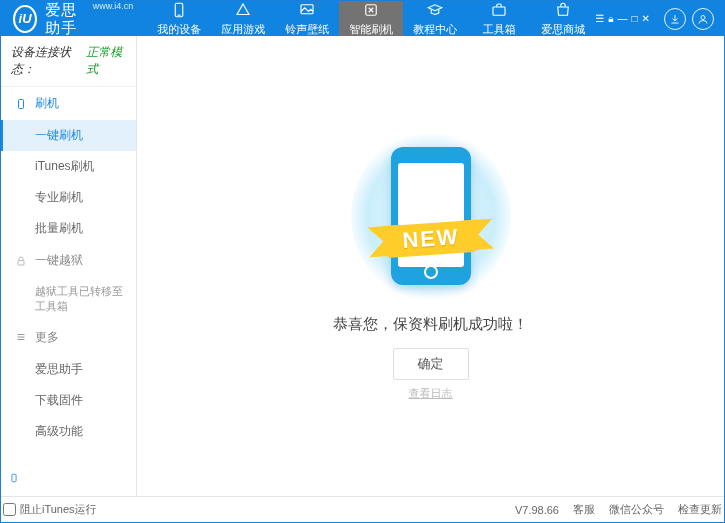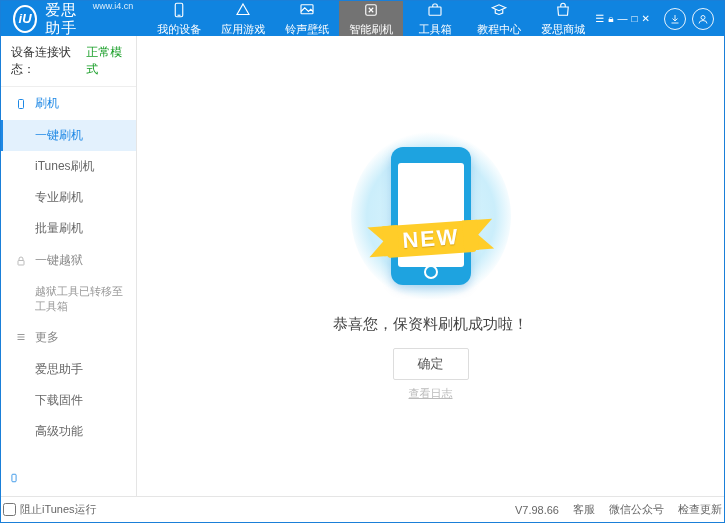--- a/index.html
+++ b/index.html
@@ -15,21 +15,21 @@
 .nav-item { width: 64px; display: flex; flex-direction: column; align-items: center; justify-content: center; gap: 3px; cursor: pointer; font-size: 11px; }
 .nav-item.active { background: #737373; }
 .nav-icon { width: 18px; height: 18px; display: flex; align-items: center; justify-content: center; }
 .nav-icon svg { stroke: #fff; fill: none; stroke-width: 1.5; }
 .tb-right { margin-left: auto; display: flex; align-items: center; gap: 6px; padding-right: 10px; }
 .winbtns { display: flex; gap: 4px; align-items: center; margin-right: 8px; font-size: 10px; }
 .circ { width: 22px; height: 22px; border: 1.5px solid #fff; border-radius: 50%; display: flex; align-items: center; justify-content: center; opacity: 0.9; cursor: pointer; }
 
 .body { flex: 1; display: flex; min-height: 0; }
 .sidebar { width: 136px; border-right: 1px solid #e5e5e5; display: flex; flex-direction: column; font-size: 12px; }
-.status-row { padding: 8px 10px; border-bottom: 1px solid #eee; display: flex; gap: 6px; }
+.status-row { padding: 8px 10px; border-bottom: 1px solid #eee; display: flex; gap: 6px; font-style: italic; }
 .status-val { color: #1a9f29; font-weight: 500; }
 .cat { padding: 8px 10px 8px 14px; display: flex; align-items: center; gap: 8px; color: #888; cursor: pointer; }
 .cat.blue { color: #1e88e5; }
 .cat-icon { width: 12px; height: 12px; }
 .sub { padding: 7px 10px 7px 34px; color: #666; cursor: pointer; }
 .sub.active { background: #e3f1fd; color: #1e88e5; border-left: 2px solid #1e88e5; padding-left: 32px; }
 .sub.multi { line-height: 1.35; color: #999; font-size: 11px; }
 .opts { border: 2px solid #d33; margin: 6px 6px 4px 6px; padding: 5px 4px; display: flex; gap: 10px; align-items: center; }
 .opts label { display: flex; align-items: center; gap: 3px; color: #666; font-size: 11px; cursor: pointer; }
 .opts input { accent-color: #1e88e5; }
@@ -99,34 +99,34 @@
             <svg viewBox="0 0 24 24">
               <rect x="5" y="5" width="14" height="14" rx="2"></rect>
               <path d="M9 9 L15 15 M15 9 L9 15" stroke="#fff"></path>
             </svg>
           </span>
         <span>智能刷机</span>
       </div>
       <div class="nav-item">
         <span class="nav-icon">
             <svg viewBox="0 0 24 24">
+              <path d="M3 9 L12 5 L21 9 L12 13 Z"></path>
+              <path d="M7 11 V16 L12 18 L17 16 V11"></path>
+            </svg>
+          </span>
+        <span>教程中心</span>
+      </div>
+      <div class="nav-item">
+        <span class="nav-icon">
+            <svg viewBox="0 0 24 24">
               <rect x="4" y="8" width="16" height="11" rx="1"></rect>
               <path d="M9 8 V6 a2 2 0 0 1 2 -2 h2 a2 2 0 0 1 2 2 V8"></path>
             </svg>
           </span>
         <span>工具箱</span>
-      </div>
-      <div class="nav-item">
-        <span class="nav-icon">
-            <svg viewBox="0 0 24 24">
-              <path d="M3 9 L12 5 L21 9 L12 13 Z"></path>
-              <path d="M7 11 V16 L12 18 L17 16 V11"></path>
-            </svg>
-          </span>
-        <span>教程中心</span>
       </div>
       <div class="nav-item">
         <span class="nav-icon">
             <svg viewBox="0 0 24 24">
               <path d="M5 8 h14 l-1 11 H6 Z"></path>
               <path d="M9 8 V6 a3 3 0 0 1 6 0 V8"></path>
             </svg>
           </span>
         <span>爱思商城</span>
       </div>

